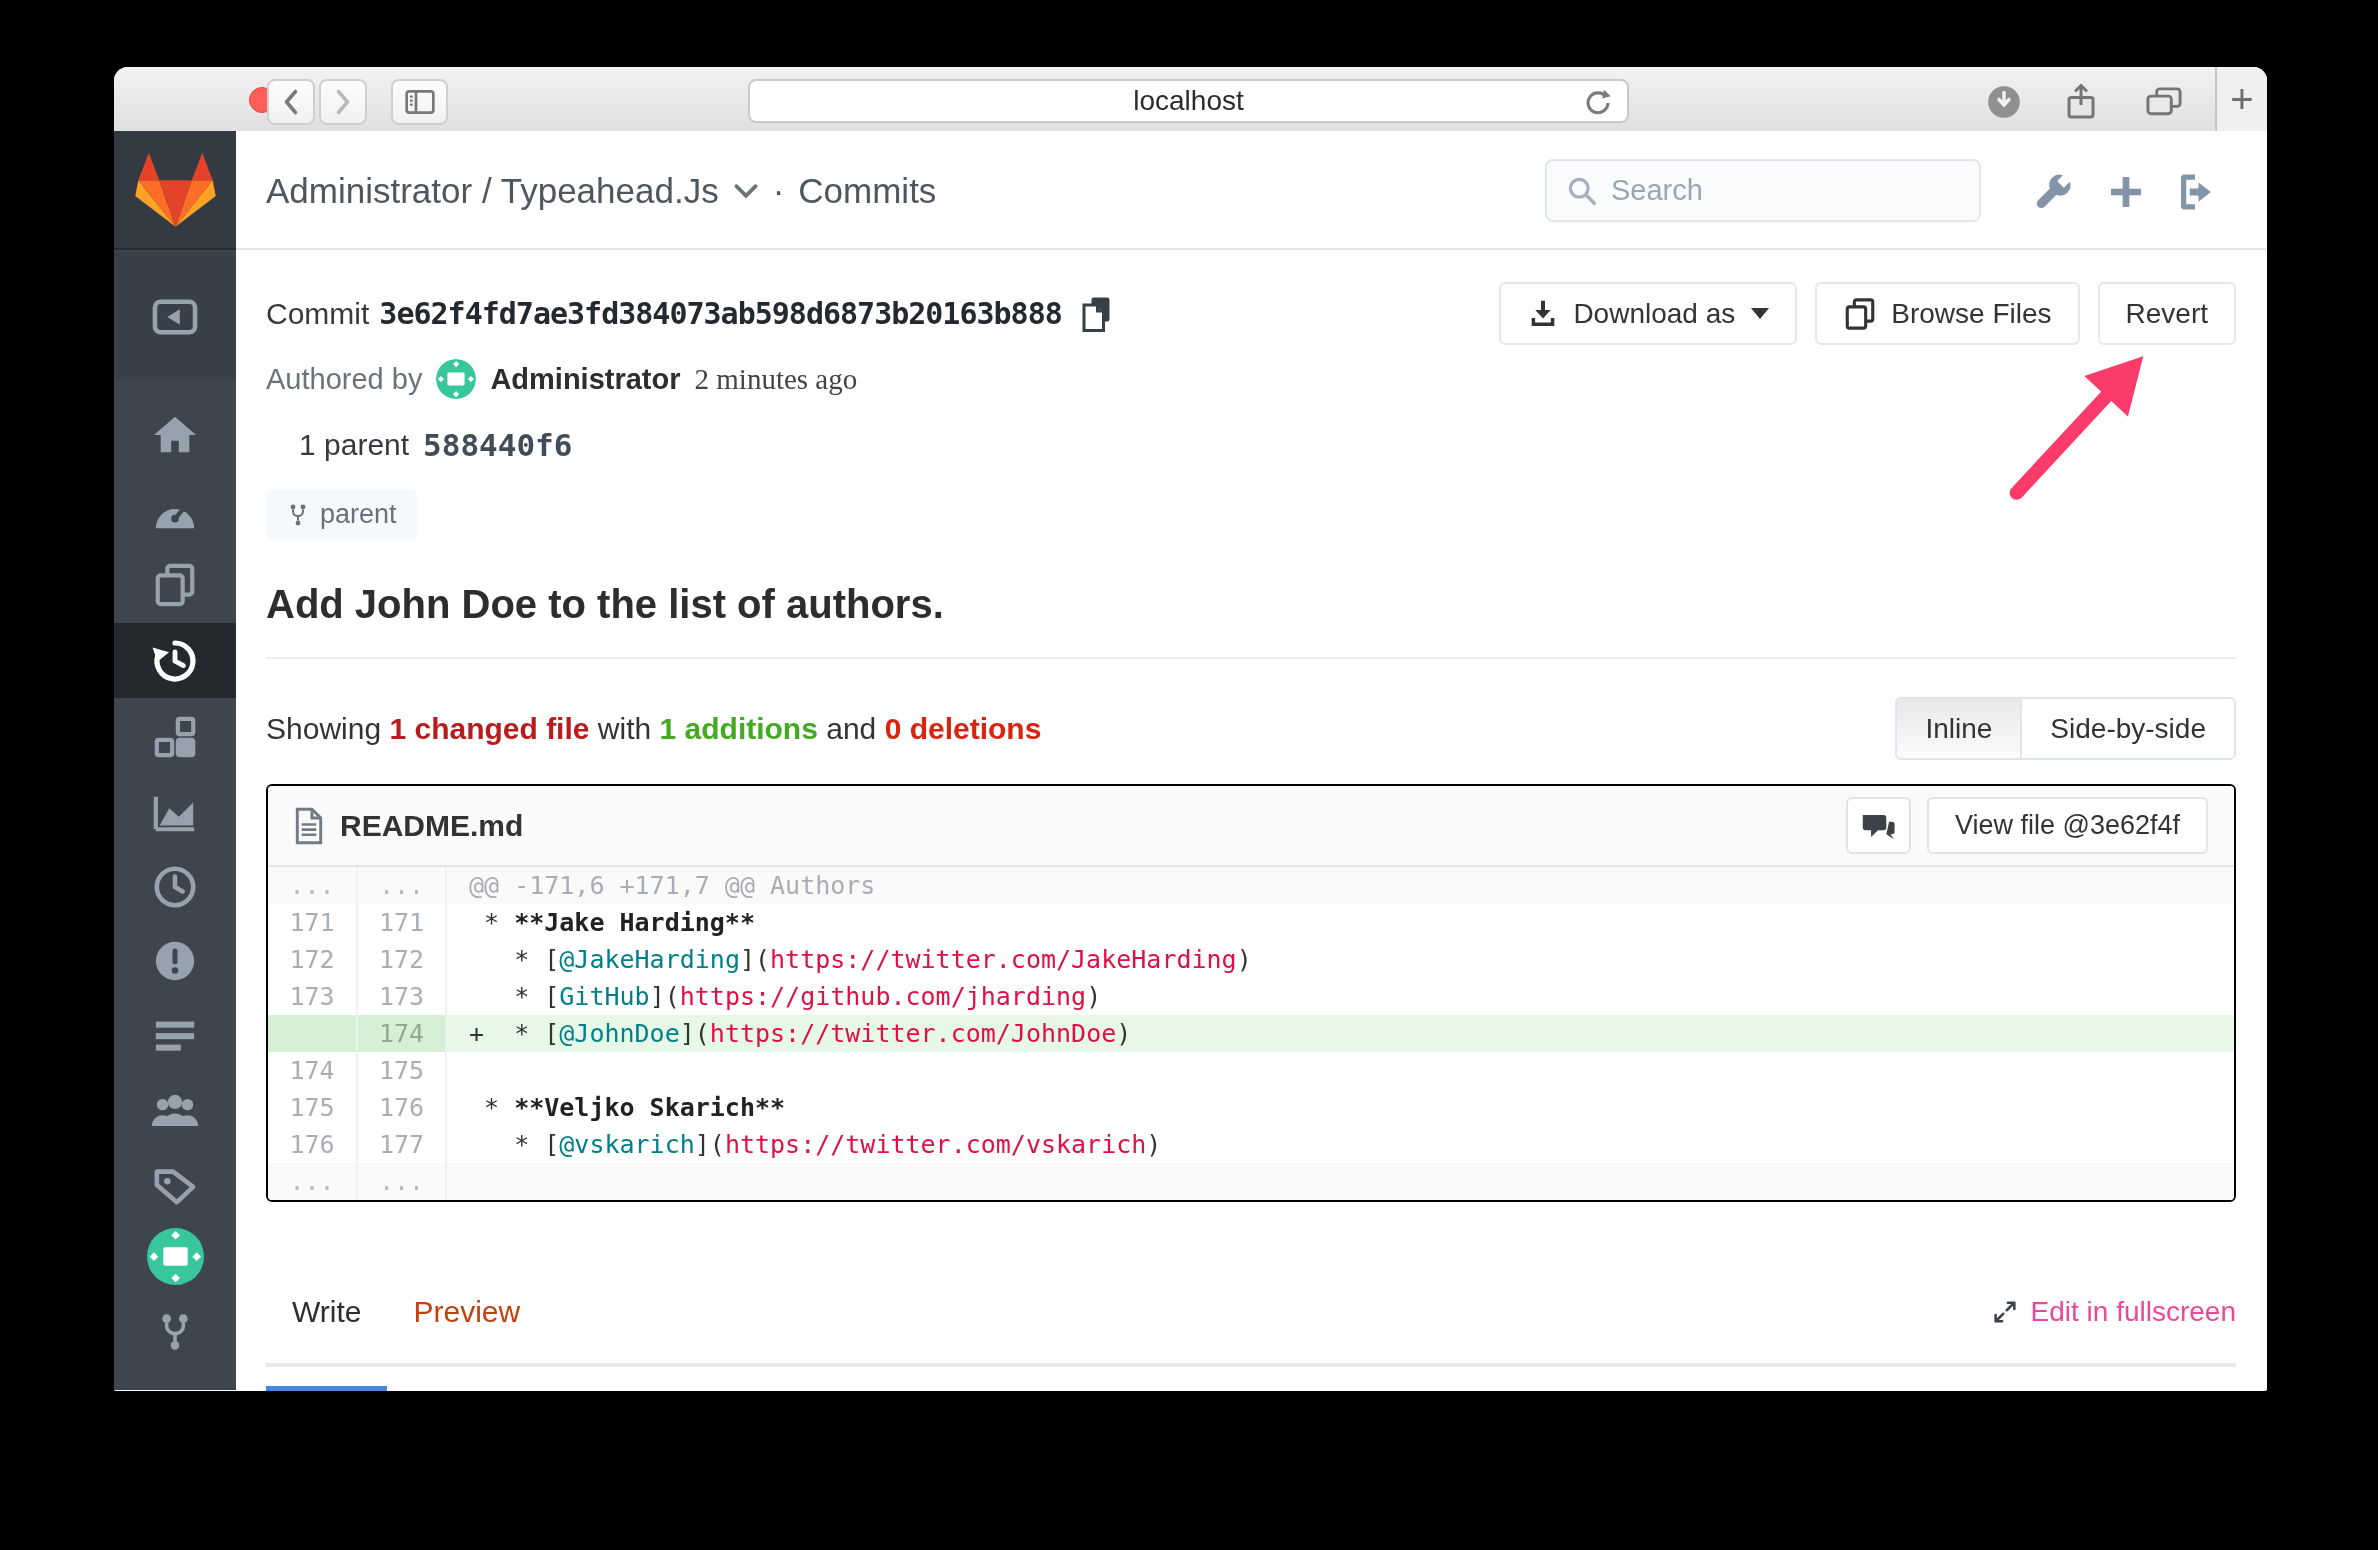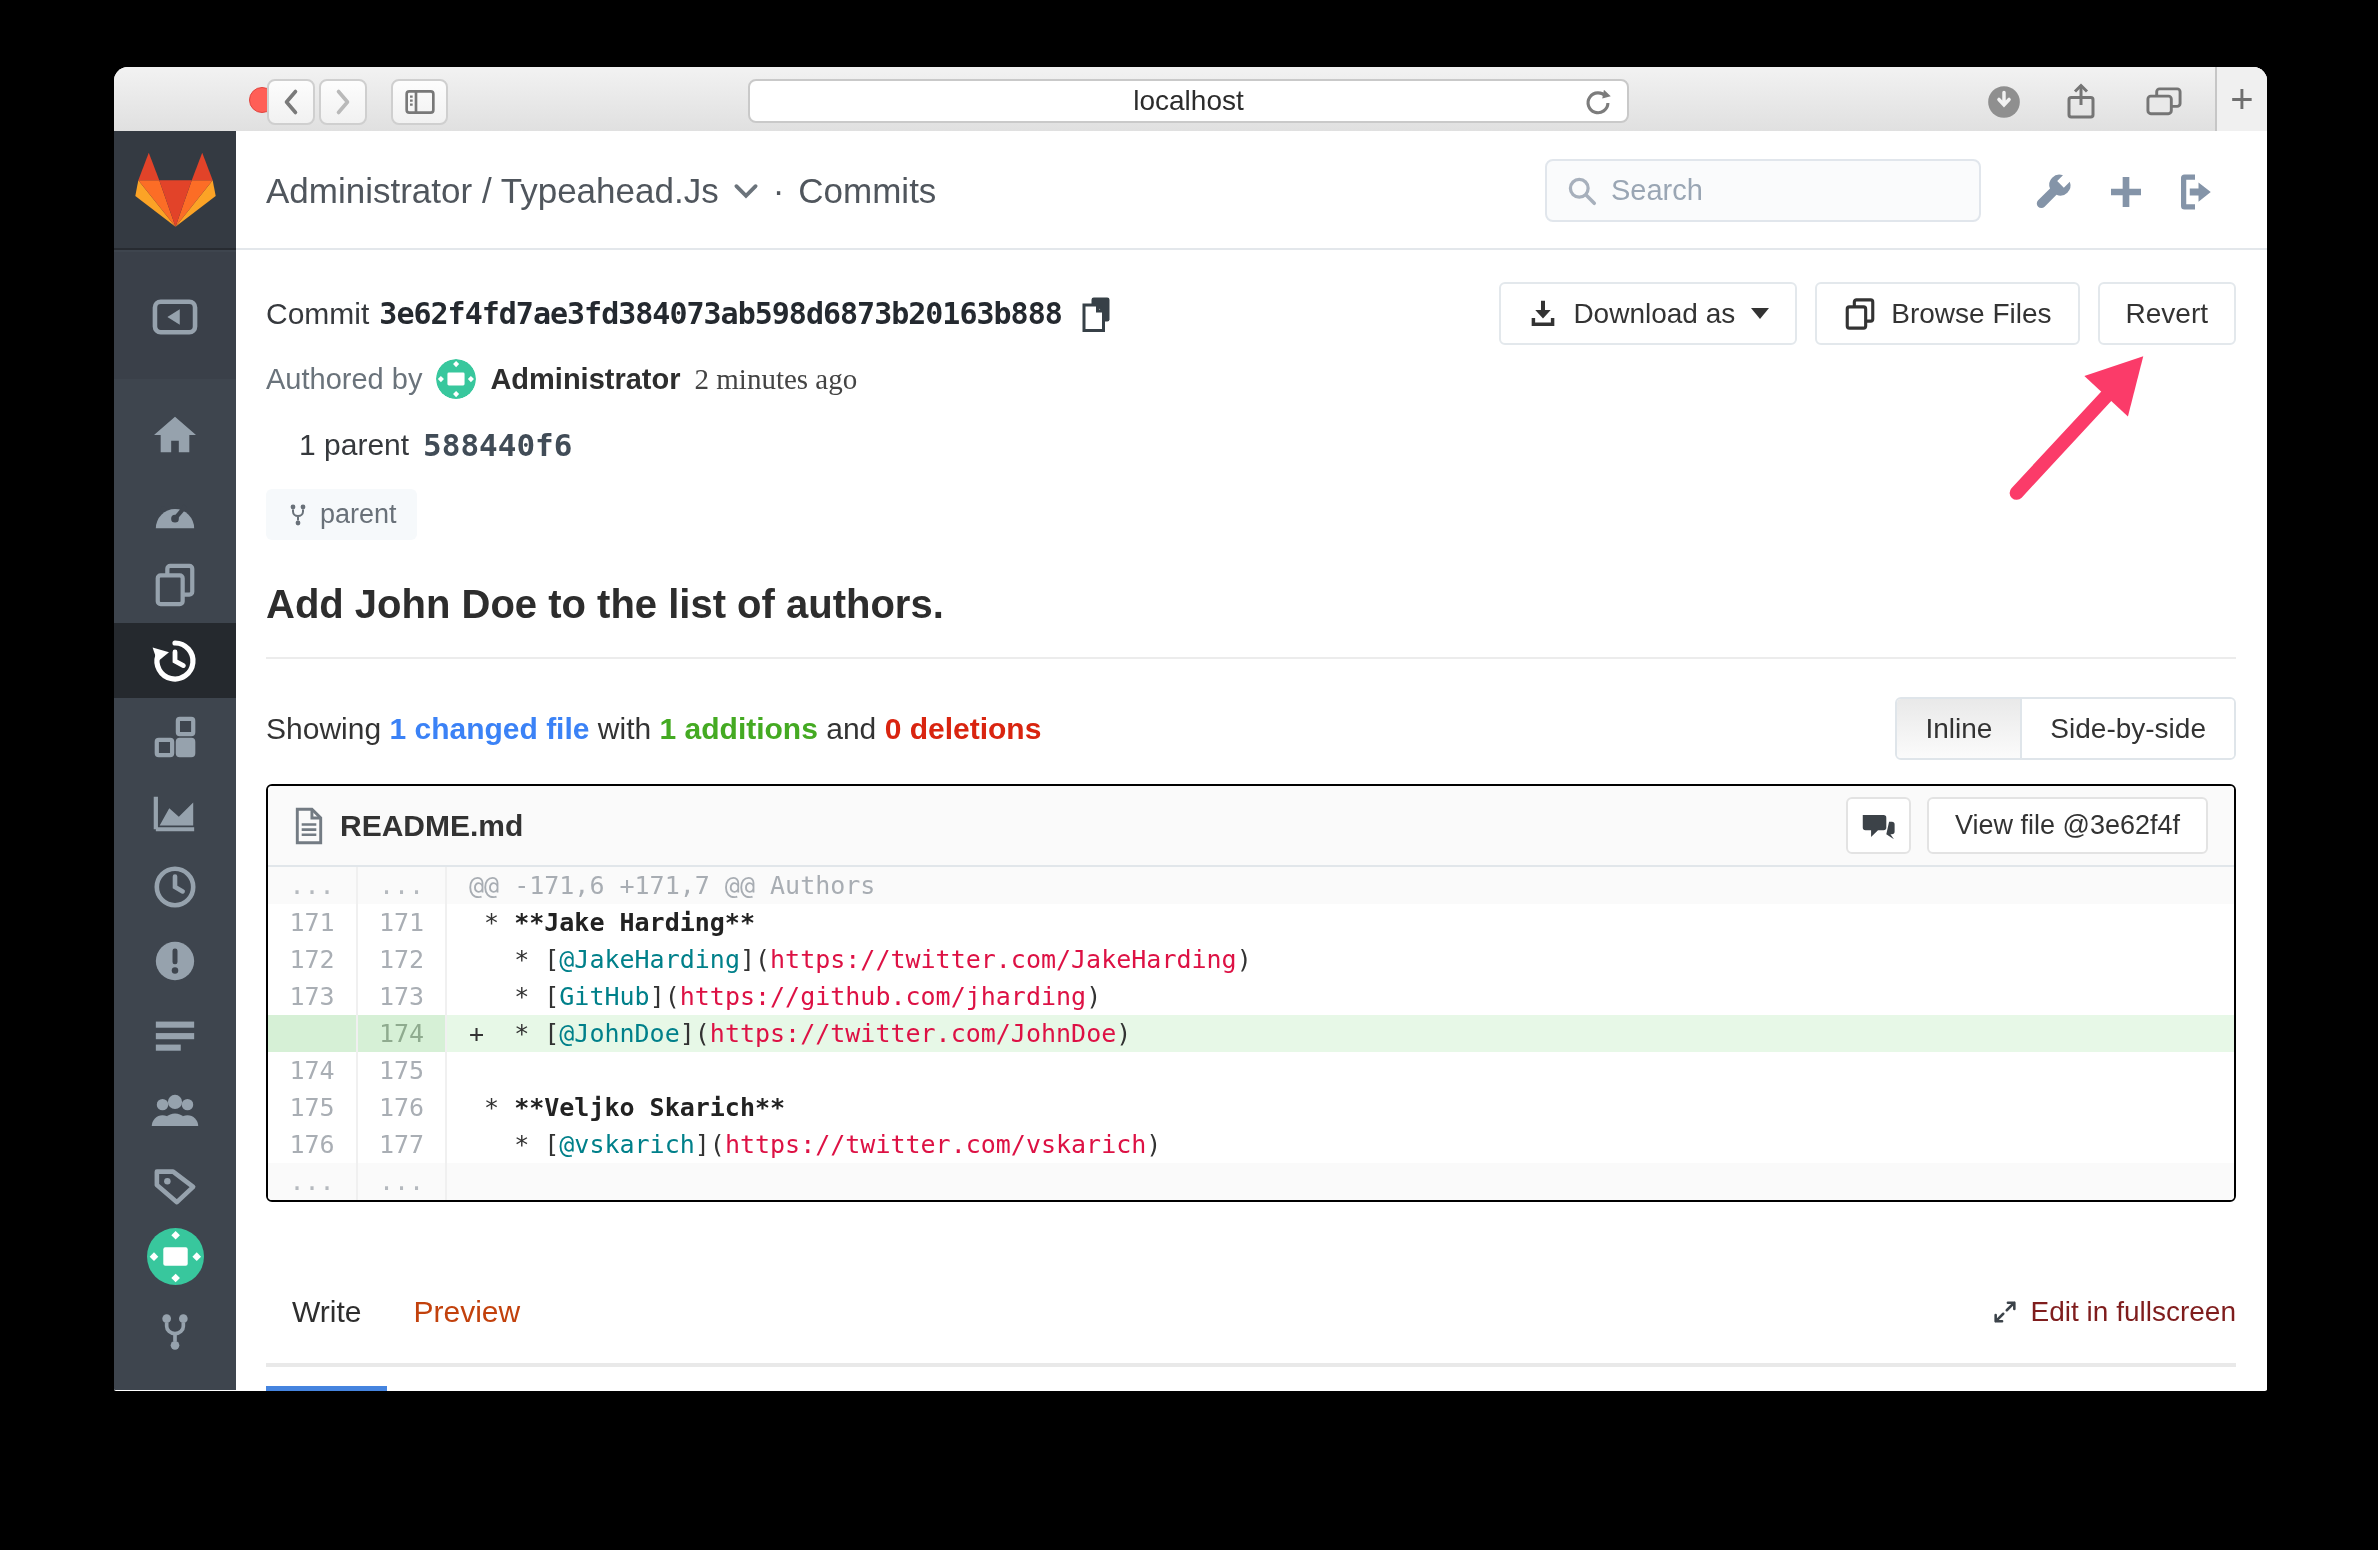--- a/index.html
+++ b/index.html
@@ -69,21 +69,21 @@
   .avatar-sm { width:40px; height:40px; border-radius:50%; }
   .parent-row { margin-top:28px; font-size:30px; color:#36393d; display:flex; align-items:center; gap:14px;margin-left:33px; }
   .sha-short { font-family:"DejaVu Sans Mono", monospace; font-weight:bold; font-size:31px; color:#414c57; }
   .branch-badge { margin-top:26px; display:inline-flex; align-items:center; gap:10px; height:51px;
                   padding:0 20px; background:#f6f9fb; border-radius:6px; font-size:27px; color:#697179; }
   .commit-msg { margin-top:42px; font-size:40px; font-weight:bold; color:#2d2d2d; }
   .rule { margin-top:30px; border-top:2px solid #ececec; }
 
   .summary-row { margin-top:38px; display:flex; justify-content:space-between; align-items:center; }
   .summary { font-size:30px; color:#333; }
-  .summary .strong { font-weight:bold; color:#3b82f6; }
+  .summary .strong { font-weight:bold; color:#b91c1c; }
   .summary .green { font-weight:bold; color:#44aa22; }
   .summary .red { font-weight:bold; color:#d9240f; }
   .toggle { display:flex; border:2px solid #dfe5ea; border-radius:6px; overflow:hidden; }
   .toggle .tbtn { height:59px; padding:0 28px; display:flex; align-items:center; font-size:28px; color:#333; background:#fff; }
   .toggle .tbtn.on { background:linear-gradient(#e9e9e9,#fbfbfb); }
   .toggle .tbtn + .tbtn { border-left:2px solid #dfe5ea; }
 
   
   .diff-box { margin-top:24px; border:2px solid #000000; border-radius:6px; overflow:hidden; }
   .diff-head { height:81px; background:#fafafa; border-bottom:2px solid #e1e6ea;
@@ -104,21 +104,21 @@
   tr.add td.code { background:#e7f8e7; }
   .seg-p { color:#333; } .seg-b { color:#222; font-weight:bold; }
   .seg-t { color:#00808a; } .seg-u { color:#dd1144; } .seg-meta { color:#a8adb3; }
 
   
   .editor { margin-top:87px; }
   .tabs-bar { display:flex; align-items:center; border-bottom:4px solid #e9e9e9; padding-bottom:28px; position:relative; }
   .tab { position:relative; padding:0 26px; font-size:30px; color:#c2410c; height:46px; display:flex; align-items:center; }
   .tab.active { color:#2e2e2e; }
   .tab.active::after { content:""; position:absolute; left:0; right:0; bottom:-59px; height:8px; background:#4584df; }
-  .fullscreen { margin-left:auto; display:flex; align-items:center; gap:12px; font-size:28px; color:#7f1d1d; }
+  .fullscreen { margin-left:auto; display:flex; align-items:center; gap:12px; font-size:28px; color:#ec4899; }
 
   .arrow-layer { position:absolute; left:0; top:0; width:2153px; height:1324px; pointer-events:none; }
 </style>
 </head>
 <body>
 
 <div class="canvas">
 <div class="window">
 
   <div class="toolbar" style="top:0;height:80px;">

